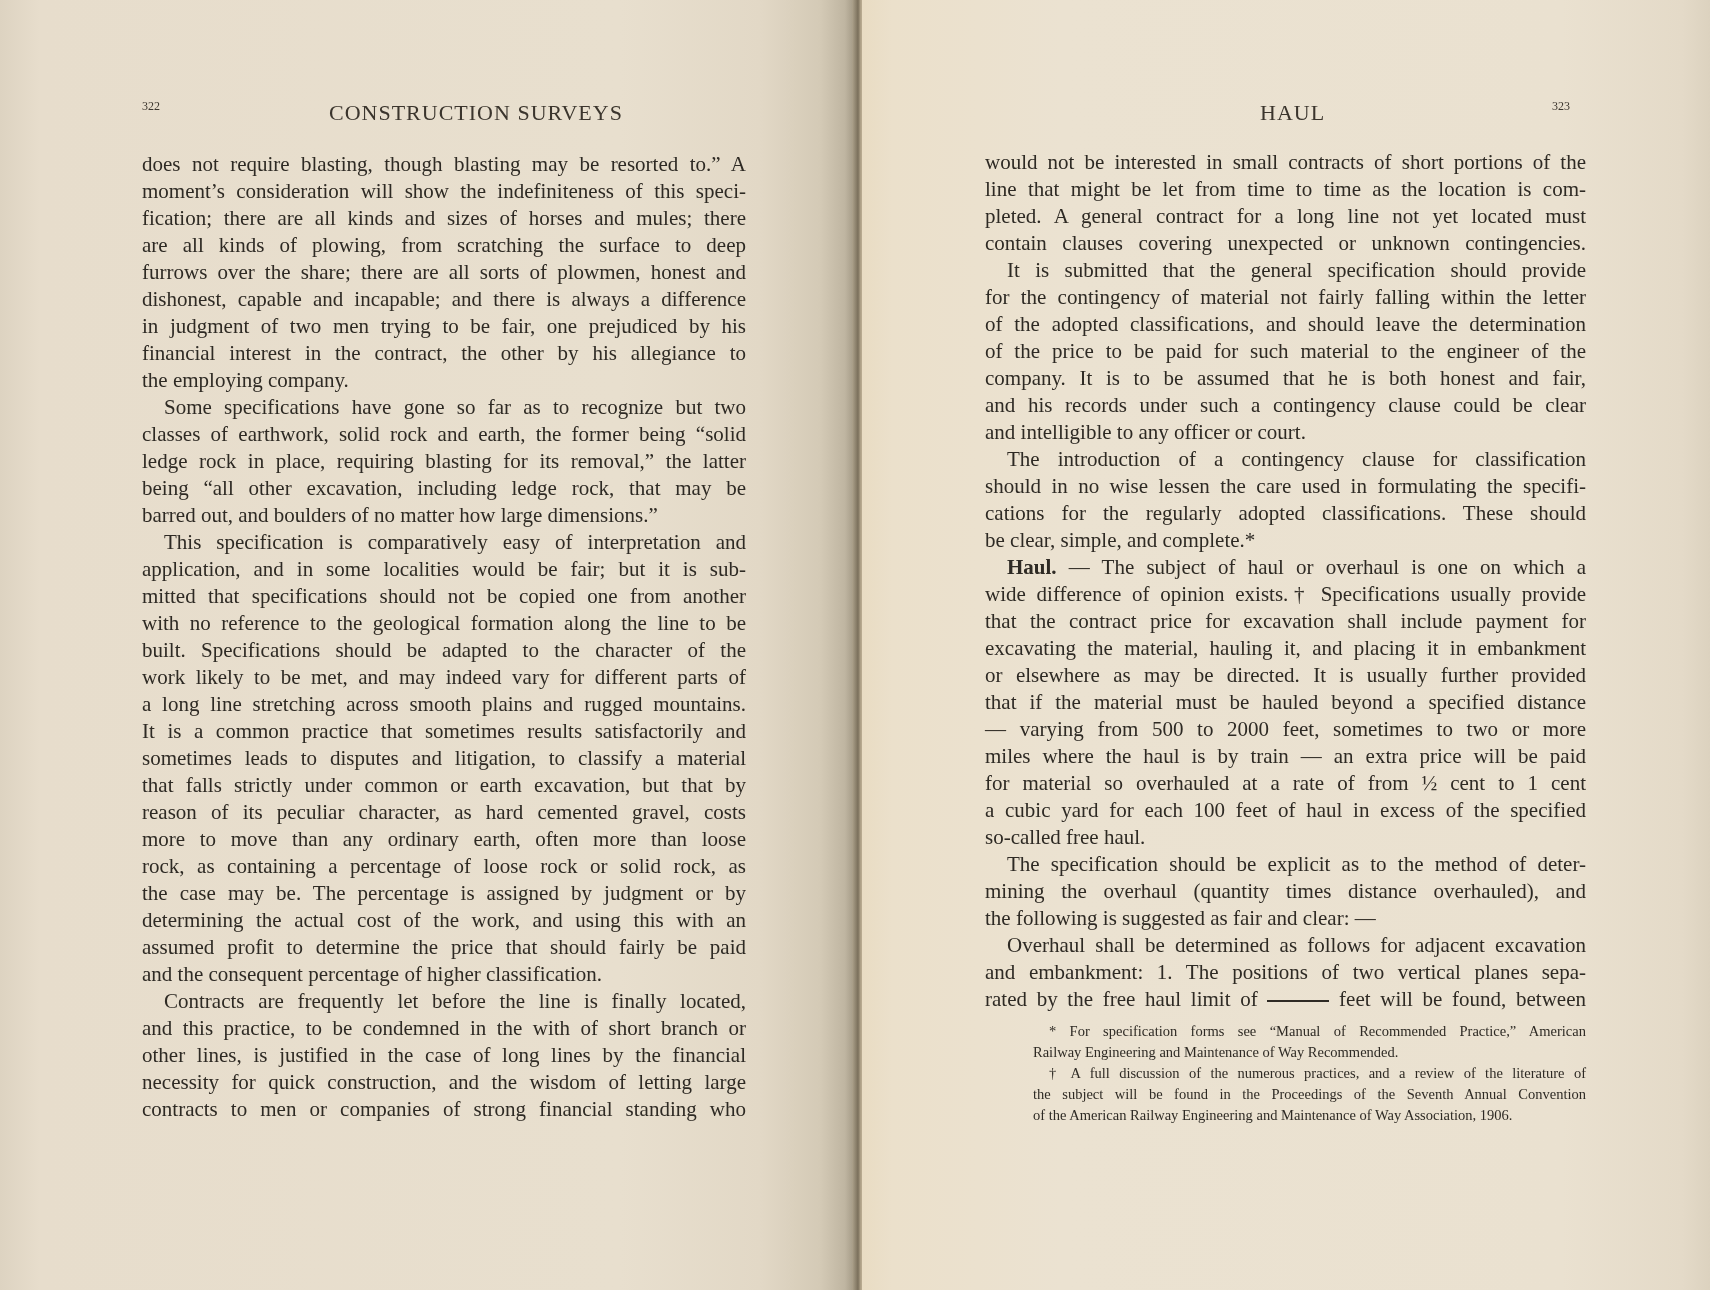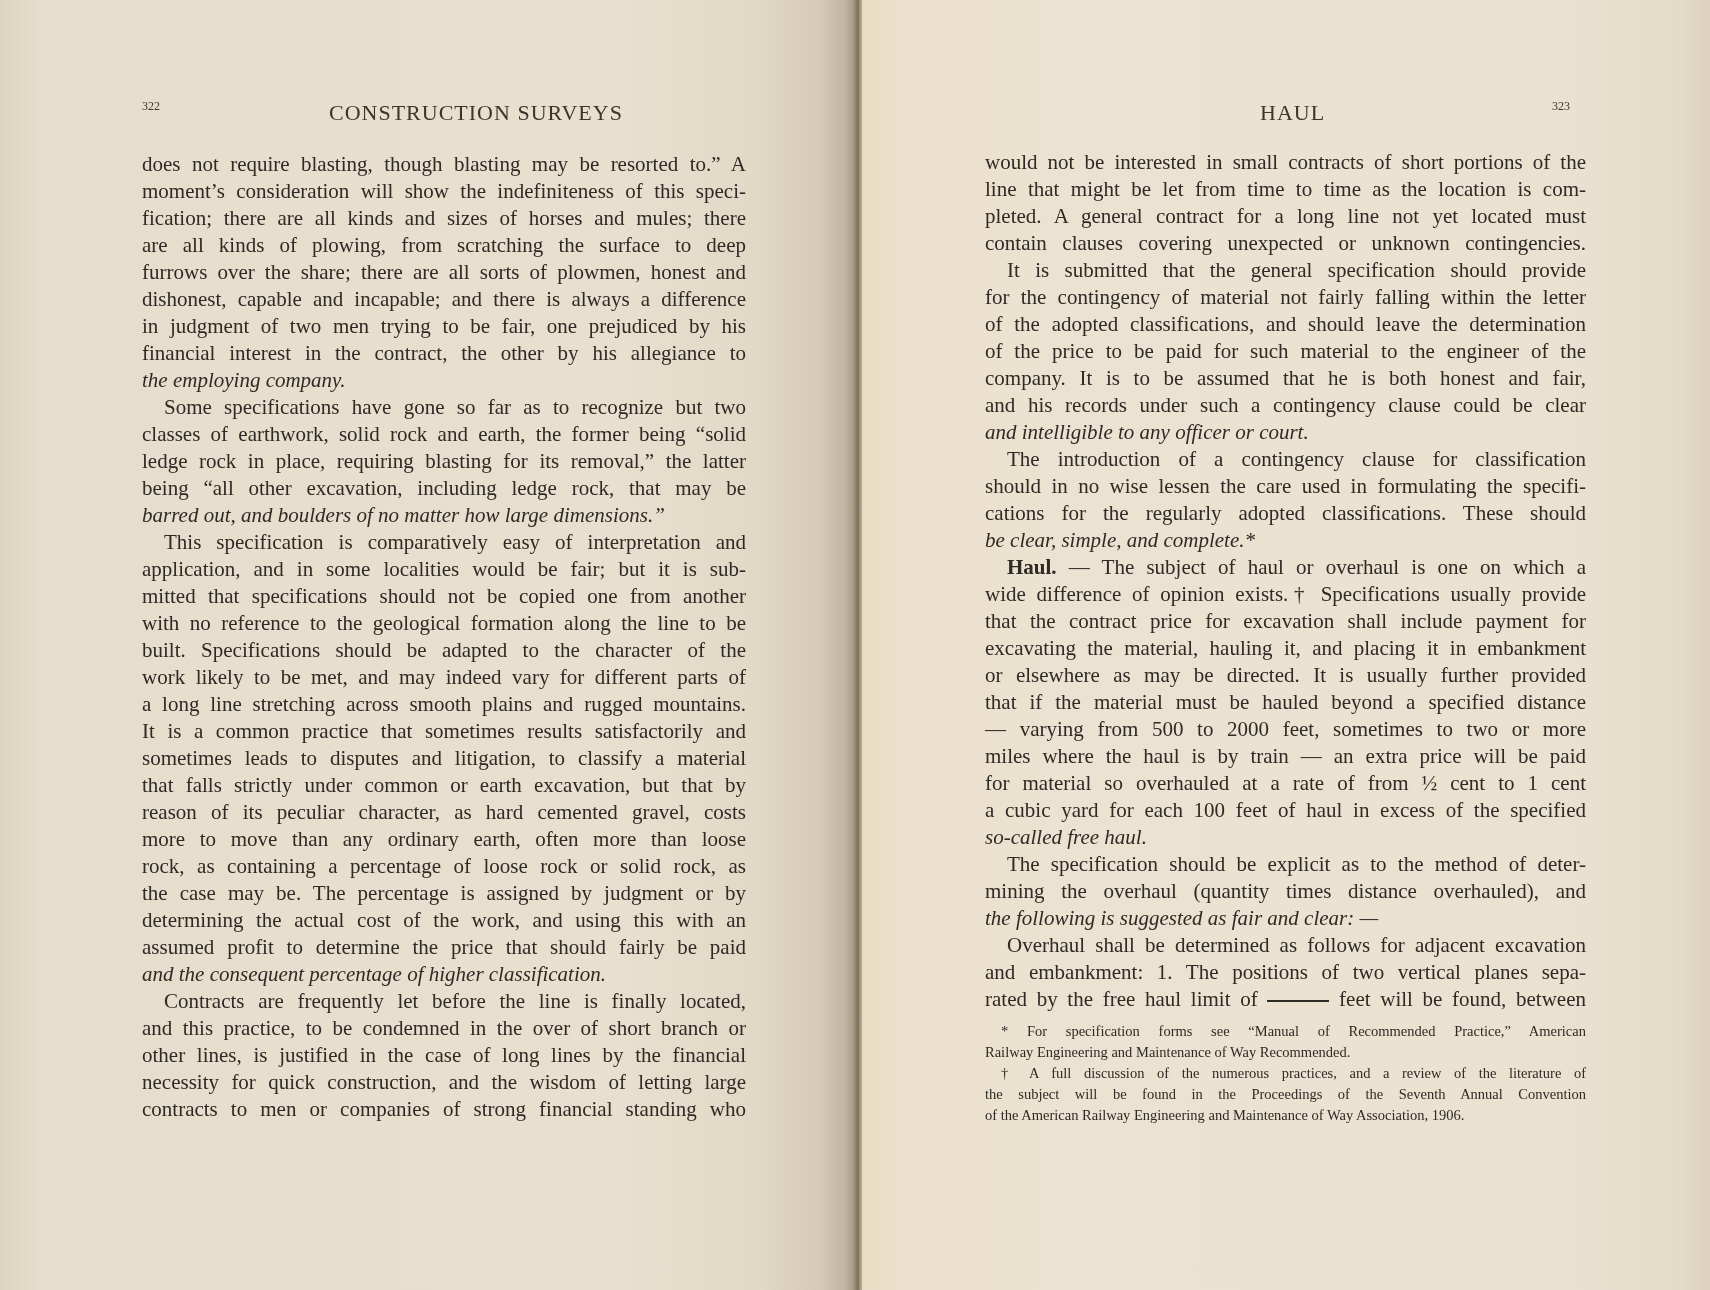--- a/index.html
+++ b/index.html
@@ -30,33 +30,33 @@
   .folio {
     position:absolute; top:99px; font-size:12px; color:#3b352d;
   }
   .body-text {
     position:absolute; font-size:21px; line-height:27px;
   }
   .line {
     display:block; height:27px; white-space:nowrap;
     text-align:justify; text-align-last:justify;
   }
-  .line.last { text-align-last:left;font-style:italic; }
+  .line.last { text-align-last:left; }
   .line.indent { padding-left:22px; }
   .runin { font-weight:bold; }
   .blank-rule {
     display:inline-block; width:62px; border-bottom:2px solid #2e2a24;
     vertical-align:4px;
   }
   .footnotes {
     position:absolute; font-size:14.5px; line-height:21px; color:#2e2a24;
   }
   .fn-line {
     display:block; height:21px; white-space:nowrap;
-    text-align:justify; text-align-last:justify;
+    text-align:justify; text-align-last:justify;margin-left:48px;
   }
   .fn-line.last { text-align-last:left; }
   .fn-line.indent { padding-left:16px; }
 </style>
 </head>
 <body>
 
 <div class="page page-left">
   <div class="folio" style="left:142px;">
     <span>322</span>
@@ -88,21 +88,21 @@
       <span class="line">sometimes leads to disputes and litigation, to classify a material</span>
       <span class="line">that falls strictly under common or earth excavation, but that by</span>
       <span class="line">reason of its peculiar character, as hard cemented gravel, costs</span>
       <span class="line">more to move than any ordinary earth, often more than loose</span>
       <span class="line">rock, as containing a percentage of loose rock or solid rock, as</span>
       <span class="line">the case may be.  The percentage is assigned by judgment or by</span>
       <span class="line">determining the actual cost of the work, and using this with an</span>
       <span class="line">assumed profit to determine the price that should fairly be paid</span>
       <span class="line last">and the consequent percentage of higher classification.</span>
       <span class="line indent">Contracts are frequently let before the line is finally located,</span>
-      <span class="line">and this practice, to be condemned in the over of short branch or</span>
+      <span class="line">and this practice, to be condemned in the with of short branch or</span>
       <span class="line">other lines, is justified in the case of long lines by the financial</span>
       <span class="line">necessity for quick construction, and the wisdom of letting large</span>
       <span class="line">contracts to men or companies of strong financial standing who</span>
     </div>
 </div>
 
 <div class="gutter-line"></div>
 
 <div class="page page-right">
   <div class="running-head" style="left:398px;">HAUL</div>

